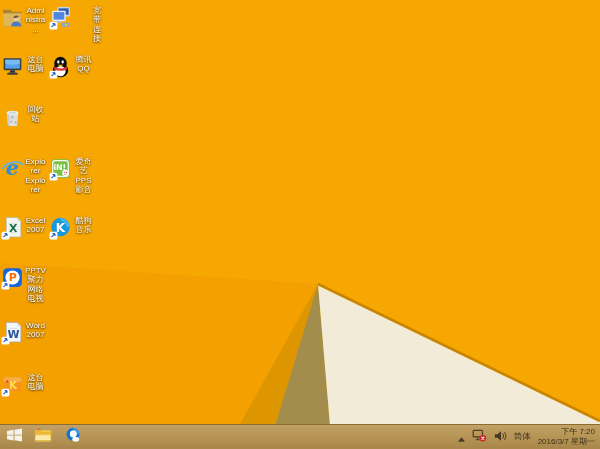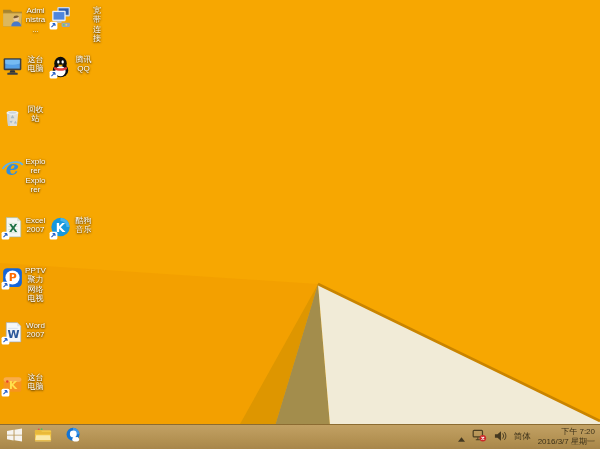--- a/index.html
+++ b/index.html
@@ -132,20 +132,38 @@
   <div class="dicon" style="left:0px;top:156px;">
     <div class="ic">
       <svg viewBox="0 0 24 24">
         <text x="12" y="18" font-size="20" font-family="DejaVu Serif, serif" font-style="italic" font-weight="bold" fill="#2e8de0" text-anchor="middle">e</text>
         <path d="M2.5 12.5C6.5 5.5 18.5 4 21.8 8.6" stroke="#5ab1ee" stroke-width="1.7" fill="none"></path>
       </svg>
     </div>
     <div class="lbl">Explorer Explorer</div>
   </div>
 
+  <div class="dicon" style="left:48px;top:156px;">
+    <div class="ic">
+      <svg viewBox="0 0 24 24">
+        <rect x="3" y="3" width="18" height="18" rx="3.5" fill="#79c143"></rect>
+        <rect x="4.5" y="4.5" width="15" height="15" rx="2.5" fill="none" stroke="#fff" stroke-width="1.1"></rect>
+        <text x="11.3" y="13.8" font-size="7.5" font-weight="bold" fill="#fff" text-anchor="middle" font-family="DejaVu Sans, sans-serif">iN!</text>
+        <circle cx="16.6" cy="16.2" r="3" fill="#fff"></circle>
+        <circle cx="15.6" cy="15.7" r=".6" fill="#d23333"></circle>
+        <circle cx="17.7" cy="15.7" r=".6" fill="#d23333"></circle>
+        <path d="M15.5 17.3c.8.6 1.6.6 2.3 0" stroke="#d23333" stroke-width=".5" fill="none"></path>
+        <g>
+          <rect x="1.5" y="16" width="7.5" height="7.5" rx="1.5" fill="#fff"></rect>
+          <path d="M3.3 21.3l3.4-3.4M6.7 17.9H4.4M6.7 17.9v2.3" stroke="#2a62c6" stroke-width="1.1" fill="none"></path>
+        </g>
+      </svg>
+    </div>
+    <div class="lbl">爱奇艺PPS 影音</div>
+  </div>
 
   <div class="dicon" style="left:0px;top:215px;">
     <div class="ic">
       <svg viewBox="0 0 24 24">
         <path d="M6 2.5h10.5L20 6v15H6z" fill="#f4f6f4" stroke="#9fb4a0" stroke-width=".6"></path>
         <path d="M16.5 2.5L20 6h-3.5z" fill="#d7e0d8"></path>
         <path d="M8 8h9M8 11h9M8 14h9M8 17h9" stroke="#cde0cd" stroke-width=".7"></path>
         <text x="12.7" y="16.8" font-size="10.5" font-weight="bold" fill="#1e7145" text-anchor="middle" font-family="DejaVu Sans, sans-serif">X</text>
         <g>
           <rect x="1.5" y="16" width="7.5" height="7.5" rx="1.5" fill="#fff"></rect>

